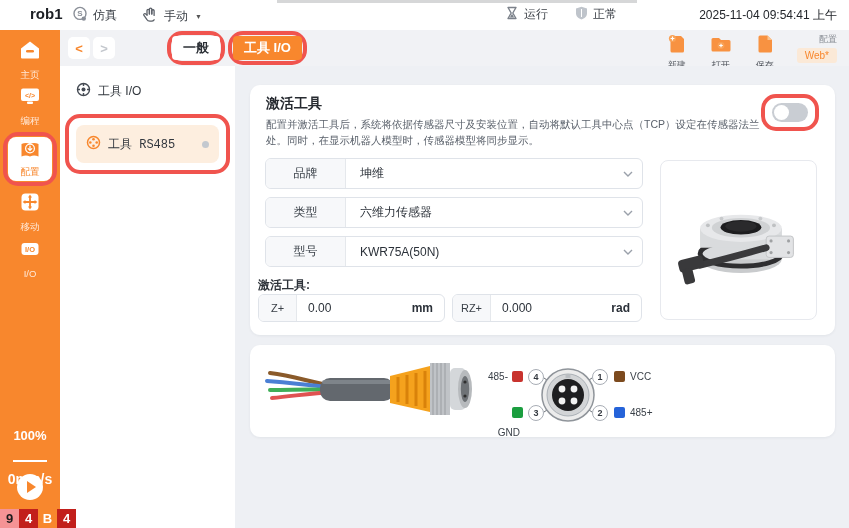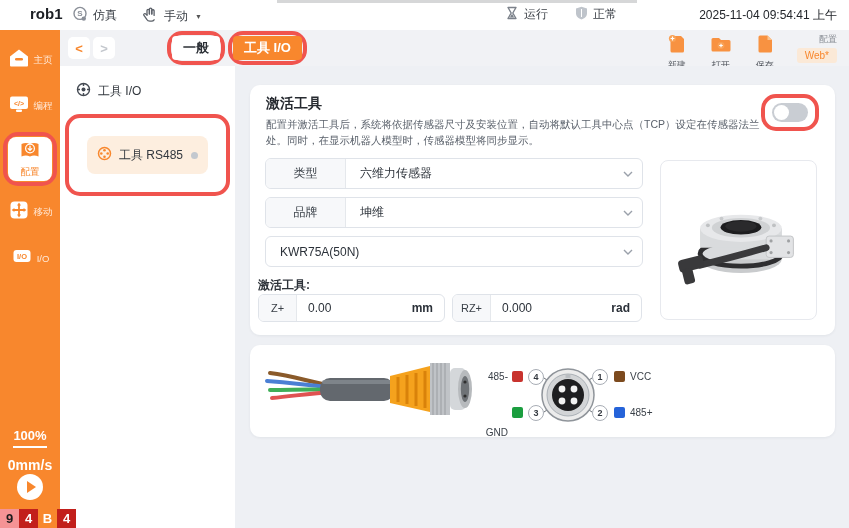--- a/index.html
+++ b/index.html
@@ -14,28 +14,28 @@
   .tb-sim { left:72px; }
   .tb-manual { left:142px; }
   .tb-run { left:505px; }
   .tb-ok { left:575px; }
   .caret { font-size:7px; color:#555; margin-left:2px; }
   .timestamp { position:absolute; right:12px; top:7px; font-size:12px; font-weight:normal; color:#23262b; }
   .top-progress { position:absolute; left:277px; top:0; width:360px; height:3px; background:#d6d7d8; }
 
   
   .sidebar { position:absolute; left:0; top:30px; width:60px; height:498px; background:#F8872D; display:flex; flex-direction:column; align-items:center; padding-top:10px; gap:6px; }
-  .nav-item { width:52px; height:40px; display:flex; flex-direction:row; align-items:center; justify-content:center; gap:4px; cursor:pointer; }
+  .nav-item { width:52px; height:40px; display:flex; flex-direction:column; align-items:center; justify-content:center; gap:4px; cursor:pointer; }
   .nav-label { font-size:9.5px; color:#ffe9d8; }
   .annot { border:4px solid #F0544E; border-radius:15px; }
   .annot-cfg { padding:1px; }
   .cfg-tile { width:44px; height:44px; background:#fff; border-radius:8px; display:flex; flex-direction:column; align-items:center; justify-content:center; gap:1px; }
   .cfg-tile .nav-label { color:#F8872D; }
   .speed-block { position:absolute; left:0; top:396px; width:60px; text-align:center; color:#fff; }
-  .speed-pct { display:inline-block; font-size:13px; font-weight:bold; border-bottom:2px solid #fff; padding-bottom:3px; }
+  .speed-pct { display:inline-block; font-size:13px; font-weight:bold; border-bottom:2px solid #fff; padding-bottom:17px; }
   .speed-val { margin-top:9px; font-size:14px; font-weight:bold; }
   .play-btn { position:absolute; left:17px; top:444px; width:26px; height:26px; border-radius:50%; background:#fff; display:flex; align-items:center; justify-content:center; cursor:pointer; }
   .play-tri { width:0; height:0; border-left:9px solid #F8872D; border-top:6px solid transparent; border-bottom:6px solid transparent; margin-left:3px; }
   .hint-badges { position:absolute; left:0; bottom:0; display:flex; z-index:30; }
   .hint-badge { width:19px; height:19px; display:flex; align-items:center; justify-content:center; font-size:13px; font-weight:bold; }
   .hb-0 { background:#F59395; color:#1c1c1c; }
   .hb-1 { background:#C21F1B; color:#fff; }
   .hb-2 { background:#F8872D; color:#fff; }
   .hb-3 { background:#C21F1B; color:#fff; }
 
@@ -53,21 +53,21 @@
   .file-btn { display:flex; flex-direction:column; align-items:center; gap:1px; cursor:pointer; width:32px; }
   .file-btn-label { font-size:9px; color:#4a4f57; }
   .web-switch { display:flex; flex-direction:column; align-items:flex-end; gap:2px; margin-left:4px; }
   .web-cfg-label { font-size:9px; color:#8b9097; }
   .web-chip { font-size:10px; color:#F8872D; background:#fbe9d7; border-radius:3px; padding:2px 8px; cursor:pointer; }
 
   
   .subnav { position:absolute; left:60px; top:66px; width:175px; height:462px; background:#fff; }
   .sn-item { display:flex; align-items:center; gap:7px; font-size:12px; color:#32373e; cursor:pointer; }
   .sn-first { position:absolute; left:16px; top:16px; }
-  .annot-rs { position:absolute; left:5px; top:48px; width:165px; padding:18px; }
+  .annot-rs { position:absolute; left:5px; top:48px; width:165px; padding:7px;font-family:Liberation Mono, monospace; }
   .sn-active { background:#FDEEDF; border-radius:8px; height:38px; padding:0 10px; }
   .sn-dot { margin-left:auto; width:7px; height:7px; border-radius:50%; background:#c3c8cf; }
 
   
   .main { position:absolute; left:235px; top:66px; width:614px; height:462px; background:#eef0f4; }
   .card { position:absolute; background:#fff; border-radius:10px; box-shadow:0 1px 3px rgba(20,30,50,.06);padding-left:24px; }
   .card1 { left:15px; top:19px; width:585px; height:250px; }
   .card2 { left:15px; top:279px; width:585px; height:92px; }
 
   .act-title { position:absolute; left:16px; top:10px; font-size:14px; font-weight:bold; color:#272b31; }
@@ -329,38 +329,39 @@
       <div class="act-desc">配置并激活工具后，系统将依据传感器尺寸及安装位置，自动将默认工具中心点（TCP）设定在传感器法兰处。同时，在显示机器人模型时，传感器模型将同步显示。</div>
 
       <div class="annot annot-toggle">
         <div class="toggle">
           <span class="toggle-knob"></span>
         </div>
       </div>
 
       <div class="form-rows">
         <div class="form-row">
+          <span class="fr-label">品牌</span>
+          <span class="fr-value">坤维</span>
+          <span class="fr-chev">
+              <svg width="10" height="6" viewBox="0 0 10 6">
+                <polyline points="1,1 5,5 9,1" fill="none" stroke="#9aa0aa" stroke-width="1.4"></polyline>
+              </svg>
+            </span>
+        </div>
+        <div class="form-row">
           <span class="fr-label">类型</span>
           <span class="fr-value">六维力传感器</span>
           <span class="fr-chev">
               <svg width="10" height="6" viewBox="0 0 10 6">
                 <polyline points="1,1 5,5 9,1" fill="none" stroke="#9aa0aa" stroke-width="1.4"></polyline>
               </svg>
             </span>
         </div>
         <div class="form-row">
-          <span class="fr-label">品牌</span>
-          <span class="fr-value">坤维</span>
-          <span class="fr-chev">
-              <svg width="10" height="6" viewBox="0 0 10 6">
-                <polyline points="1,1 5,5 9,1" fill="none" stroke="#9aa0aa" stroke-width="1.4"></polyline>
-              </svg>
-            </span>
-        </div>
-        <div class="form-row">
+          <span class="fr-label">型号</span>
           <span class="fr-value">KWR75A(50N)</span>
           <span class="fr-chev">
               <svg width="10" height="6" viewBox="0 0 10 6">
                 <polyline points="1,1 5,5 9,1" fill="none" stroke="#9aa0aa" stroke-width="1.4"></polyline>
               </svg>
             </span>
         </div>
       </div>
 
       <div class="offset-label">激活工具:</div>
@@ -461,21 +462,21 @@
         </svg>
 
         <span class="pin-text row-top" style="left:0;">485-</span>
         <span class="pin-sq sq-red row-top-sq" style="left:30px;"></span>
         <span class="pin-circle row-top" style="left:46px;">4</span>
 
         <span class="pin-circle row-top" style="left:110px;">1</span>
         <span class="pin-sq sq-brown row-top-sq" style="left:132px;"></span>
         <span class="pin-text-r row-top" style="left:148px;">VCC</span>
 
-        <span class="pin-text row-bot" style="left:0;margin-top:20px;">GND</span>
+        <span class="pin-text row-bot" style="left:12px;margin-top:20px;">GND</span>
         <span class="pin-sq sq-green row-bot-sq" style="left:30px;"></span>
         <span class="pin-circle row-bot" style="left:46px;">3</span>
 
         <span class="pin-circle row-bot" style="left:110px;">2</span>
         <span class="pin-sq sq-blue row-bot-sq" style="left:132px;"></span>
         <span class="pin-text-r row-bot" style="left:148px;">485+</span>
       </div>
     </div>
   </div>
 </div>

